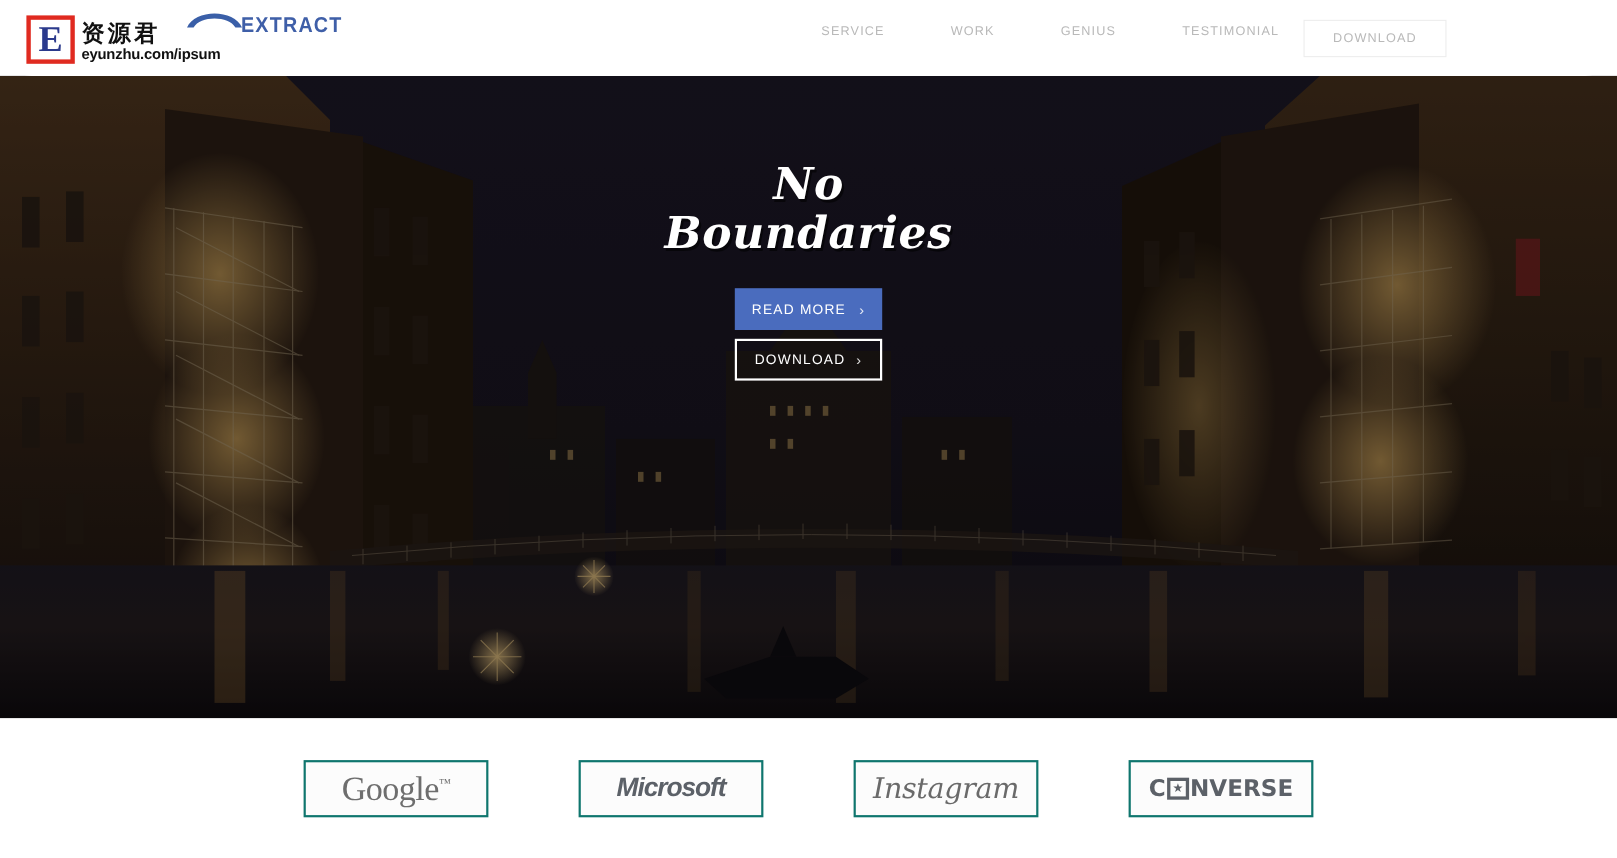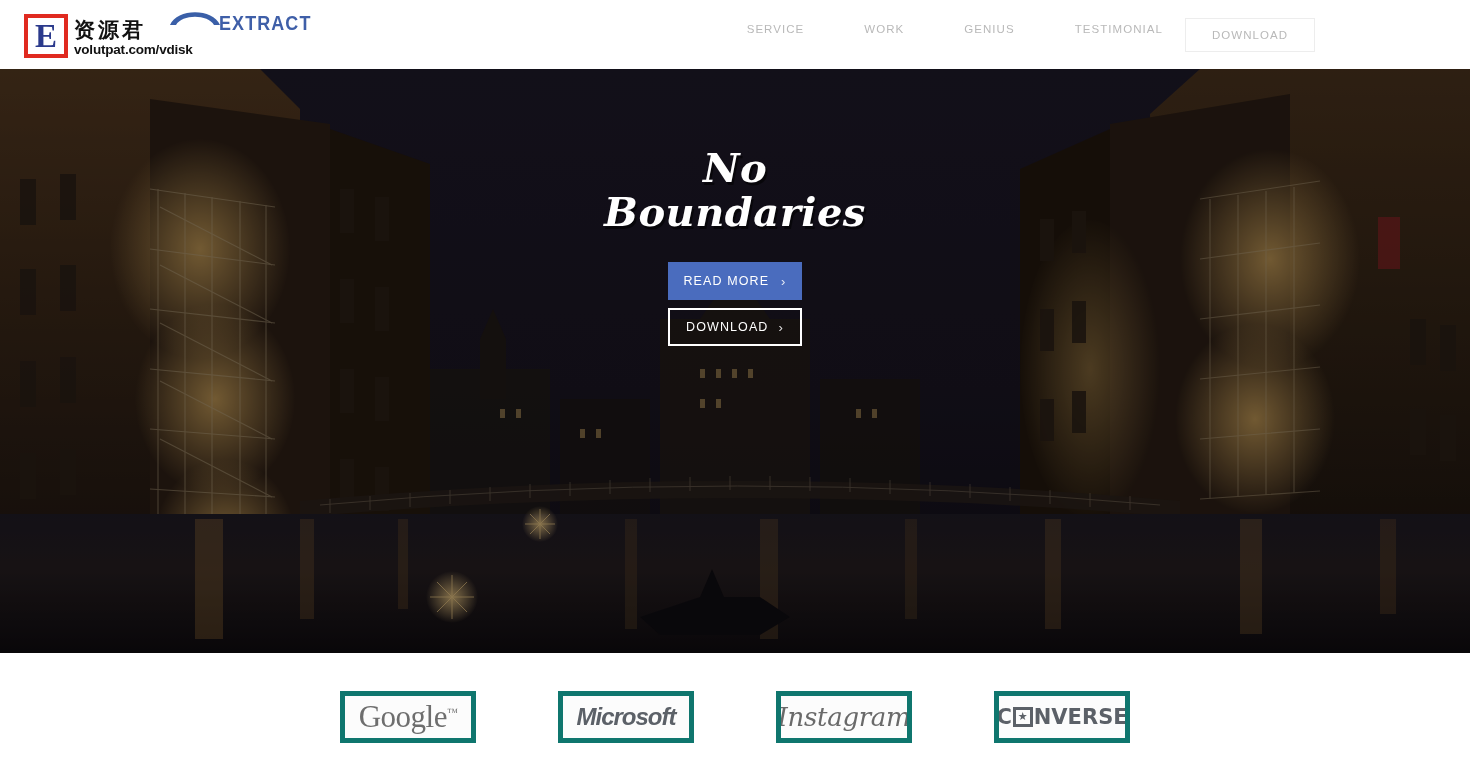--- a/index.html
+++ b/index.html
@@ -147,22 +147,22 @@
 
   
   .logos {
     position: absolute; top: 653px; left: 0;
     width: 1470px; height: 127px;
     background: #ffffff;
     display: flex; align-items: center; justify-content: center;
     gap: 82px;
   }
   .logo-box {
-    width: 136px; height: 52px;
-    border: 5px solid #0f766e;
+    width: 168px; height: 52px;
+    border: 2px solid #0f766e;
     background: #fcfcfc;
     display: flex; align-items: center; justify-content: center;
     overflow: hidden;
   }
   .lg-google {
     font-family: "Liberation Serif", serif;
     font-size: 31px; color: #6e6e6e; letter-spacing: -0.5px;
   }
   .lg-google sup { font-size: 11px; vertical-align: super; }
   .lg-instagram {
@@ -208,21 +208,21 @@
     <div class="nav-item">CONTACT</div>
   </div>
 
   <div class="nav-download" style="right:155px;">DOWNLOAD</div>
 </div>
 
 <div class="watermark">
   <div class="wm-e">E</div>
   <div class="wm-txt">
     <div class="wm-cn">资源君</div>
-    <div class="wm-url">volutpat.com/vdisk</div>
+    <div class="wm-url">eyunzhu.com/ipsum</div>
   </div>
 </div>
 
 <div class="hero">
 
   <svg class="hero-bg" viewBox="0 0 1470 584" preserveAspectRatio="none">
     <defs>
       <linearGradient id="sky" x1="0" y1="0" x2="0" y2="1">
         <stop offset="0%" stop-color="#1b1826"></stop>
         <stop offset="55%" stop-color="#17141f"></stop>

